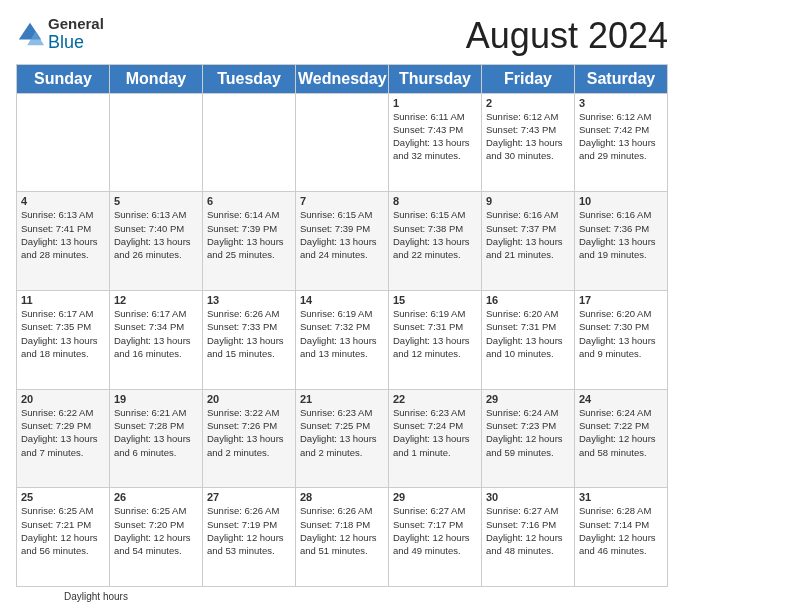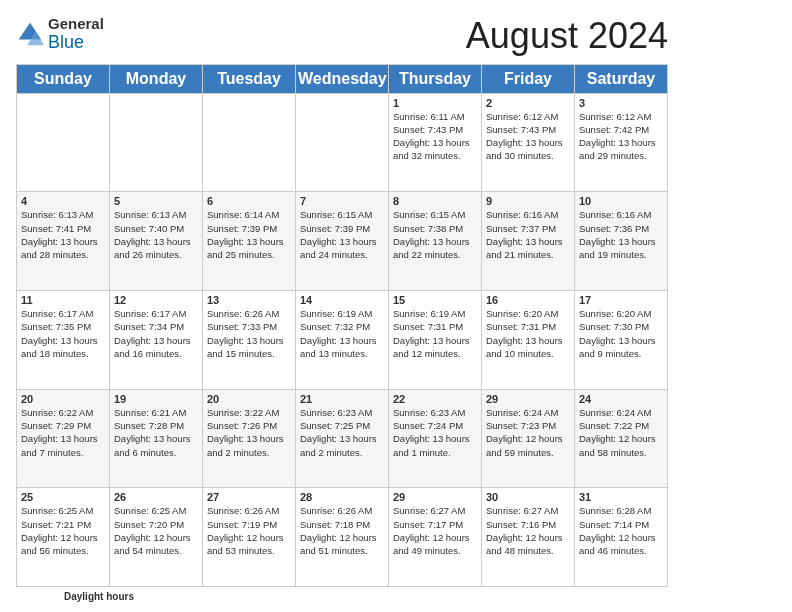--- a/index.html
+++ b/index.html
@@ -101,21 +101,21 @@
     .empty-cell {
       background: #fff !important;
     }
     .footer {
       margin-top: 4px;
       font-size: 10px;
       color: #555;
     }
     .footer-label {
       color: #333;
-      font-weight: bold;
+      font-weight: normal;
       padding-left: 48px;
     }
   </style>
 </head>
 <body>
 
 <div class="page">
   <div class="header">
     <div class="logo">
       <svg class="logo-icon" viewBox="0 0 40 40">

